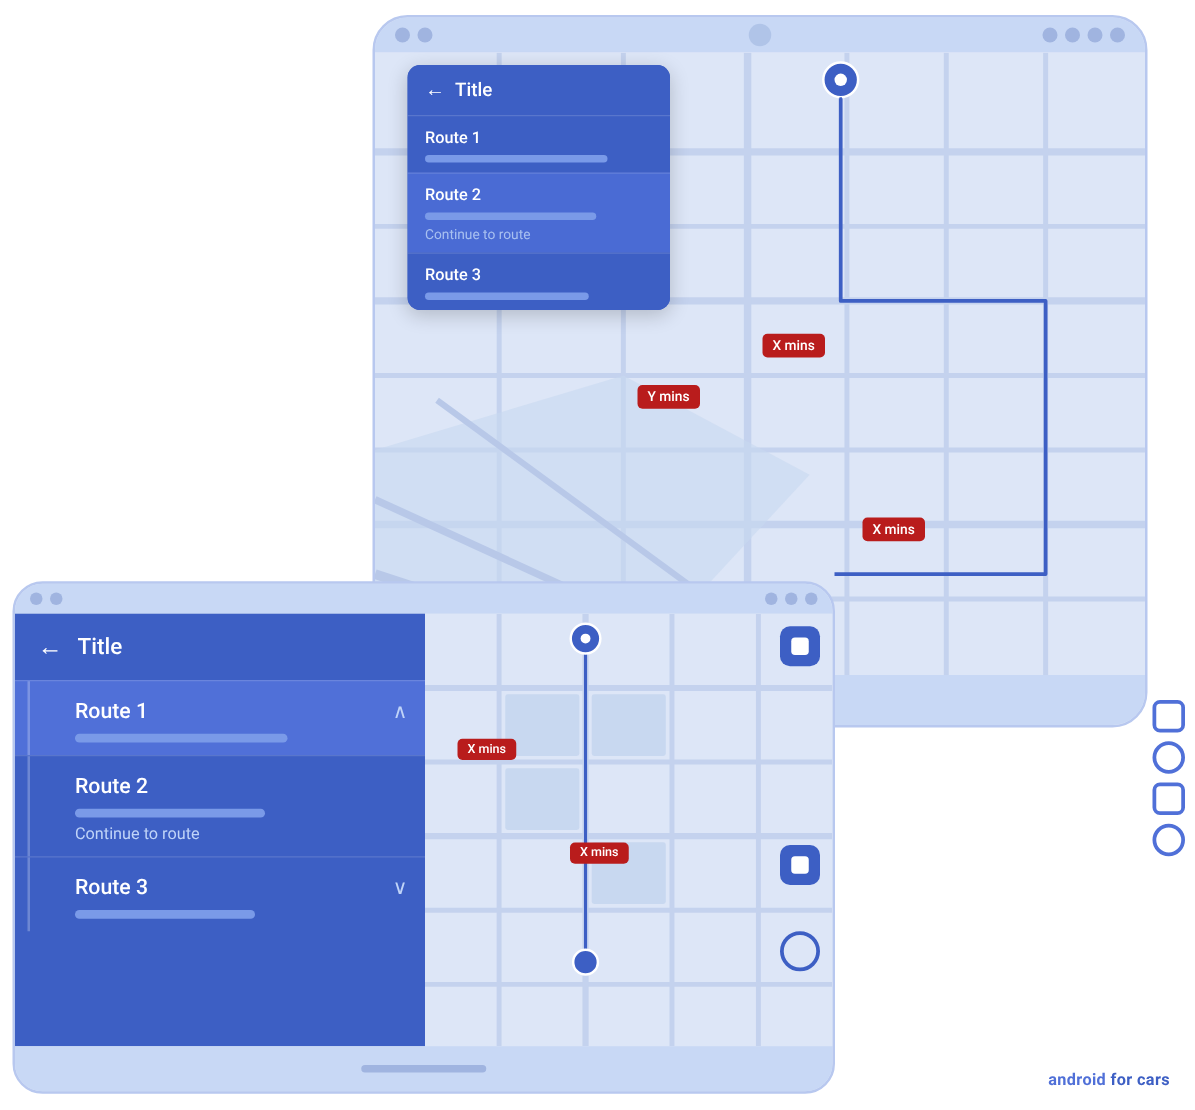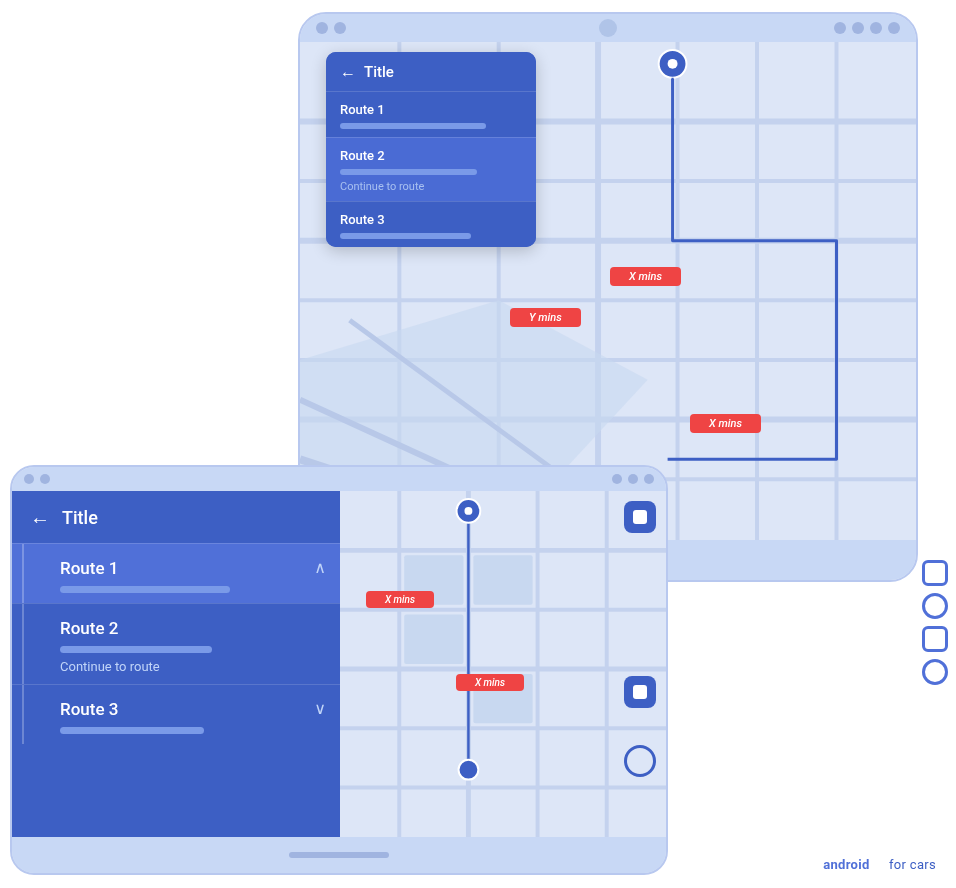--- a/index.html
+++ b/index.html
@@ -134,27 +134,26 @@
     .nav-pill {
       width: 120px;
       height: 6px;
       border-radius: 3px;
       background: #a0b4e0;
     }
 
     
     .map-label {
       position: absolute;
-      background: #ef4444;
+      background: #b91c1c;
       color: #fff;
       font-size: 11px;
       font-weight: 500;
-      padding: 3px 19px;
+      padding: 3px 8px;
       border-radius: 4px;
-      font-style: italic;
     }
 
     
     .phone-small {
       position: absolute;
       top: 465px;
       left: 10px;
       width: 658px;
       height: 410px;
       background: #dde6f7;
@@ -293,21 +292,20 @@
       bottom: 16px;
       right: 20px;
       font-size: 13px;
       color: #8898c8;
       letter-spacing: 0.3px;
     }
 
     .watermark span {
       font-weight: 700;
       color: #5070d8;
-      margin-left: 16px;
     }
 
     
     .dots-row {
       display: flex;
       align-items: center;
       gap: 6px;
       flex: 1;
     }
     .dots-row.right { justify-content: flex-end; }
@@ -492,14 +490,14 @@
 </div>
 
 <div style="position:absolute;top:560px;right:8px;display:flex;flex-direction:column;gap:7px;z-index:20;">
   <div style="width:26px;height:26px;border-radius:6px;border:3px solid #5070d8;background:transparent;"></div>
   <div style="width:26px;height:26px;border-radius:50%;border:3px solid #5070d8;background:transparent;"></div>
   <div style="width:26px;height:26px;border-radius:6px;border:3px solid #5070d8;background:transparent;"></div>
   <div style="width:26px;height:26px;border-radius:50%;border:3px solid #5070d8;background:transparent;"></div>
 </div>
 
 <div class="watermark">
-  <span>android </span><span style="font-weight:400;color:#3d5fc4;">for cars</span>
+  <span>android </span><span style="font-weight:700;color:#3d5fc4;">for cars</span>
 </div>
 
 </body></html>

